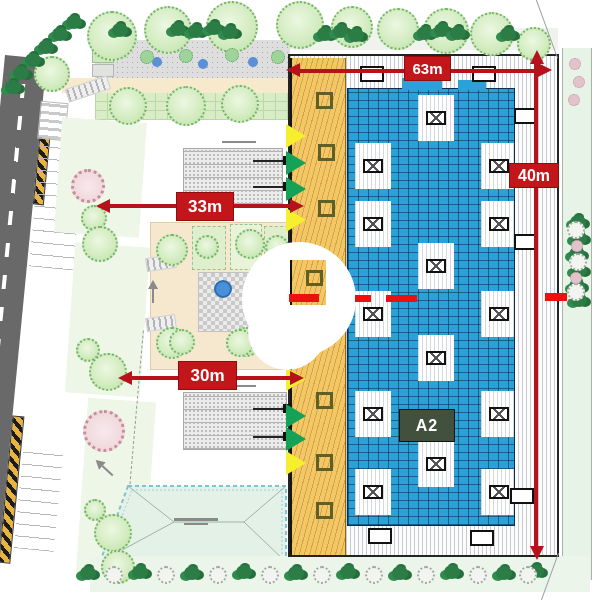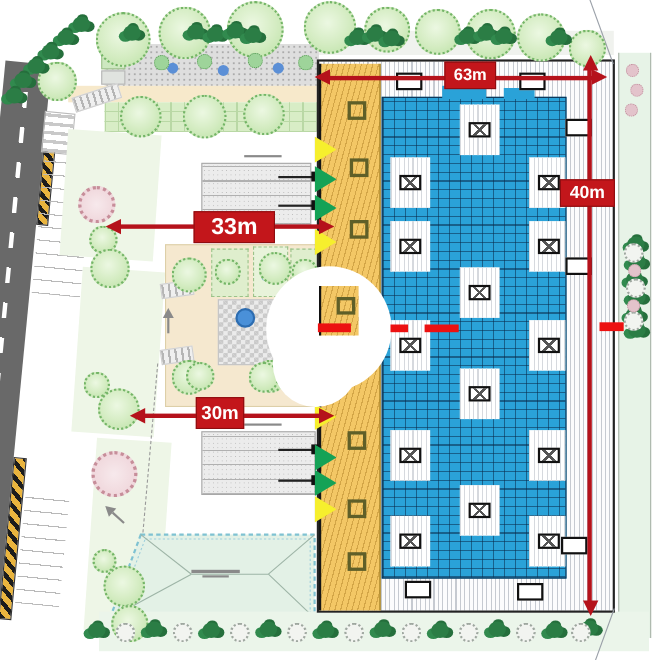--- a/index.html
+++ b/index.html
@@ -211,20 +211,23 @@
           <div class="sky" style="left: 8px; top: 16px; width: 20px; height: 14px;"></div>
         </div>
         <div class="cell" style="left: 133px; top: 380px; width: 36px; height: 46px;">
           <div class="sky" style="left: 8px; top: 16px; width: 20px; height: 14px;"></div>
         </div>
       </div>
     <div class="tongue" style="left:112px;top:22px;width:40px;height:12px"></div>
     <div class="tongue" style="left:168px;top:24px;width:28px;height:10px"></div>
     <div class="hip" style="left:178px;top:2px;transform:rotate(70deg);transform-origin:top right"></div>
     <div class="hip" style="left:178px;top:497px;transform:rotate(-70deg);transform-origin:top right"></div>
+    <div class="blocklabel" style="left:109px;top:353px;width:56px;height:33px">
+        <span>A2</span>
+      </div>
   <div class="mbox" style="left: 70px; top: 10px; width: 24px; height: 16px;"></div>
       <div class="mbox" style="left: 182px; top: 10px; width: 24px; height: 16px;"></div>
       <div class="mbox" style="left: 224px; top: 52px; width: 24px; height: 16px;"></div>
       <div class="mbox" style="left: 224px; top: 178px; width: 24px; height: 16px;"></div>
       <div class="mbox" style="left: 220px; top: 432px; width: 24px; height: 16px;"></div>
       <div class="mbox" style="left: 78px; top: 472px; width: 24px; height: 16px;"></div>
       <div class="mbox" style="left: 180px; top: 474px; width: 24px; height: 16px;"></div>
       <div class="ssq" style="left: 26px; top: 36px; width: 17px; height: 17px;"></div>
       <div class="ssq" style="left: 28px; top: 88px; width: 17px; height: 17px;"></div>
       <div class="ssq" style="left: 28px; top: 144px; width: 17px; height: 17px;"></div>
@@ -322,28 +325,28 @@
       <div class="bush" style="left: 225px; top: 48px; width: 14px; height: 14px;"></div>
       <div class="bush" style="left: 271px; top: 50px; width: 14px; height: 14px;"></div>
     </div>
 
   <div class="plaza" style="left:71px;top:169px;width:34px;height:34px;z-index:21"></div>
   <div class="plaza" style="left:83px;top:410px;width:42px;height:42px;z-index:21"></div>
 
   <div class="ah ah-left" style="left:96px;top:199px"></div>
   <div class="dline" style="left:108px;top:204px;width:184px;height:4px"></div>
   <div class="ah ah-right" style="left:290px;top:199px"></div>
-  <div class="dbox" style="left:176px;top:192px;width:74px;height:29px;font-size:21px">
+  <div class="dbox" style="left:176px;top:192px;width:58px;height:29px;font-size:17px">
       <span>33m</span>
     </div>
 
   <div class="ah ah-left" style="left:118px;top:371px"></div>
   <div class="dline" style="left:130px;top:376px;width:162px;height:4px"></div>
   <div class="ah ah-right" style="left:290px;top:371px"></div>
-  <div class="dbox" style="left:178px;top:361px;width:44px;height:29px;font-size:17px">
+  <div class="dbox" style="left:178px;top:361px;width:59px;height:29px;font-size:17px">
       <span>30m</span>
     </div>
 
   <div class="ah ah-left" style="left:286px;top:63px"></div>
   <div class="dline" style="left:298px;top:69px;width:242px;height:4px"></div>
   <div class="ah ah-right" style="left:538px;top:63px"></div>
   <div class="dbox" style="left:404px;top:56px;width:47px;height:25px;font-size:15px">
       <span>63m</span>
     </div>
 

